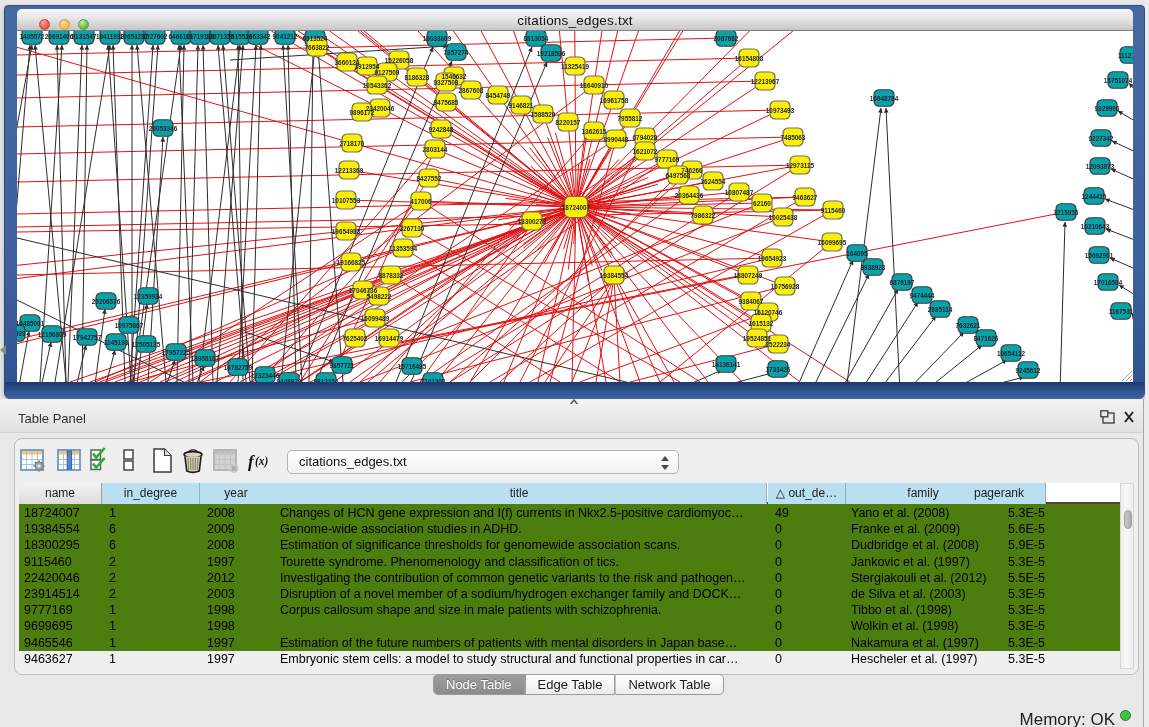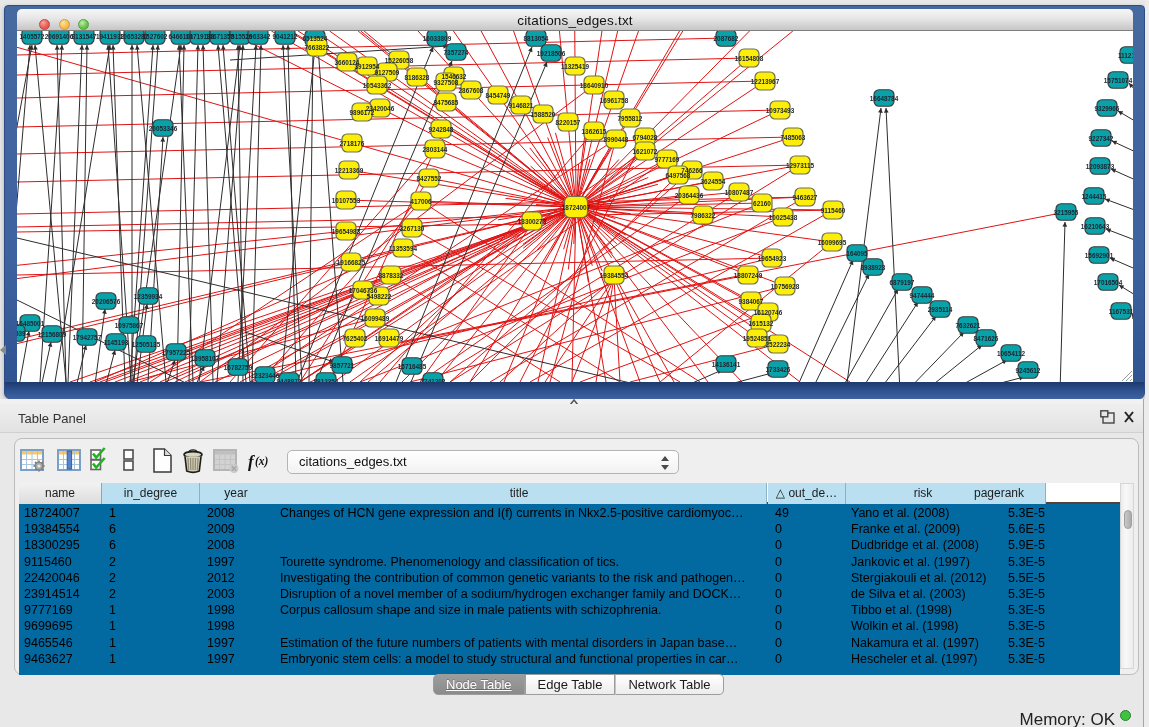--- a/index.html
+++ b/index.html
@@ -22,35 +22,35 @@
 
 
 #tp-head { position:absolute; left:0; top:404px; width:1143px; height:29px;
   background:linear-gradient(180deg,#efefef,#e2e2e2); border-bottom:1px solid #d0d0d0;}
 #tp-title { position:absolute; left:18px; top:7px; font-size:13px; color:#333; }
 #panel { position:absolute; left:14px; top:438px; width:1125px; height:237px;
   background:#efefef; border:1px solid #bcbcbc; border-radius:8px; }
 #combo { position:absolute; left:272px; top:11px; width:392px; height:24px;
   background:linear-gradient(180deg,#ffffff,#f2f2f2); border:1px solid #b4b4b4; border-radius:5px;
   font-size:13px; color:#111; line-height:22px; padding-left:11px; }
-#table { position:absolute; left:4px; top:44px; width:1101px; height:192px; background:#0369a1;padding-left:23px; }
+#table { position:absolute; left:4px; top:44px; width:1101px; height:168px; background:#4d7c0f;padding-left:23px; }
 .hc { position:absolute; top:0; height:21px; background:#b9dff0; font-size:12px; color:#1d1d1d;
   text-align:center; line-height:21px; border-right:1px solid #89b3c6; overflow:hidden;}
 #hdr { position:absolute; left:0; top:0; width:1101px; height:21px; border-bottom:2px solid #564138; background:#fff;}
 .rowtxt { position:absolute; font-size:12.5px; color:#000; white-space:pre; }
 #scroll { position:absolute; left:1105px; top:44px; width:14px; height:186px;
   background:linear-gradient(90deg,#ececec,#f8f8f8 40%,#ececec); border:1px solid #d6d6d6;}
 #thumb { position:absolute; left:2.5px; top:26px; width:8px; height:19px; border-radius:4px;
   background:linear-gradient(90deg,#c9c9c9,#ababab); border:0.5px solid #9f9f9f;}
 
 #segs { position:absolute; left:433px; top:674px; height:21px; display:flex; }
 .seg { height:21px; font-size:13px; line-height:20px; padding:0 12px;
   background:linear-gradient(180deg,#ffffff,#ececec); border:1px solid #9c9c9c; border-left:1px solid #c4c4c4;
   color:#1a1a1a; }
-.seg.first { border-left:1px solid #9c9c9c; border-radius:5px 0 0 5px;text-decoration:underline; }
+.seg.first { border-left:1px solid #9c9c9c; border-radius:5px 0 0 5px; }
 .seg.sel + .seg { border-left:1px solid #9c9c9c; }
 .seg.last { border-radius:0 5px 5px 0; }
 .seg.sel { background:linear-gradient(180deg,#9d9d9d,#8b8b8b); color:#fdfdfd;
   text-shadow:0 -1px 0 rgba(0,0,0,.25); }
 #mem { position:absolute; right:34px; top:710px; font-size:17px; color:#222; }
 #memdot { position:absolute; left:1120px; top:710px; width:11px; height:11px; border-radius:50%;
   background:#3dc43d; border:1px solid #2c7d2c; }
 #rightedge { position:absolute; left:1145px; top:0; width:4px; height:727px; background:#ececec; }
 #rightline { position:absolute; left:1143px; top:399px; width:2px; height:328px; background:#ececec; border-left:1px solid #a6a6a6; }
 #lefttick { position:absolute; left:0px; top:345px; width:0; height:0;
@@ -852,39 +852,41 @@
         <path d="M5 15 L9 10 L1 10 Z" fill="#4a4a4a"></path>
     </svg>
   </div>
   <div id="table">
     <div id="hdr">
         <div class="hc" style="left:0px;width:83px;background:linear-gradient(180deg,#f2f2f2,#dcdcdc);border-right:1px solid #9f9f9f;">name</div>
         <div class="hc" style="left:83px;width:98px;">in_degree</div>
         <div class="hc" style="left:181px;width:73px;">year</div>
         <div class="hc" style="left:253px;width:495px;">title</div>
         <div class="hc" style="left:749px;width:78px;">△ out_de…</div>
-        <div class="hc" style="left:827px;width:155px;">risk</div>
+        <div class="hc" style="left:827px;width:155px;">family</div>
         <div class="hc" style="left:934px;width:93px;">pagerank</div>
       </div>
     <div class="rowtxt" style="left:5px;top:23.0px">18724007</div>
       <div class="rowtxt" style="left:90px;top:23.0px">1</div>
       <div class="rowtxt" style="left:188px;top:23.0px">2008</div>
       <div class="rowtxt" style="left:261px;top:23.0px">Changes of HCN gene expression and I(f) currents in Nkx2.5-positive cardiomyoc…</div>
       <div class="rowtxt" style="left:756px;top:23.0px">49</div>
       <div class="rowtxt" style="left:832px;top:23.0px">Yano et al. (2008)</div>
       <div class="rowtxt" style="left:989px;top:23.0px">5.3E-5</div>
       <div class="rowtxt" style="left:5px;top:39.2px">19384554</div>
       <div class="rowtxt" style="left:90px;top:39.2px">6</div>
       <div class="rowtxt" style="left:188px;top:39.2px">2009</div>
+      <div class="rowtxt" style="left:261px;top:39.2px">Genome-wide association studies in ADHD.</div>
       <div class="rowtxt" style="left:756px;top:39.2px">0</div>
       <div class="rowtxt" style="left:832px;top:39.2px">Franke et al. (2009)</div>
       <div class="rowtxt" style="left:989px;top:39.2px">5.6E-5</div>
       <div class="rowtxt" style="left:5px;top:55.4px">18300295</div>
       <div class="rowtxt" style="left:90px;top:55.4px">6</div>
       <div class="rowtxt" style="left:188px;top:55.4px">2008</div>
+      <div class="rowtxt" style="left:261px;top:55.4px">Estimation of significance thresholds for genomewide association scans.</div>
       <div class="rowtxt" style="left:756px;top:55.4px">0</div>
       <div class="rowtxt" style="left:832px;top:55.4px">Dudbridge et al. (2008)</div>
       <div class="rowtxt" style="left:989px;top:55.4px">5.9E-5</div>
       <div class="rowtxt" style="left:5px;top:71.6px">9115460</div>
       <div class="rowtxt" style="left:90px;top:71.6px">2</div>
       <div class="rowtxt" style="left:188px;top:71.6px">1997</div>
       <div class="rowtxt" style="left:261px;top:71.6px">Tourette syndrome. Phenomenology and classification of tics.</div>
       <div class="rowtxt" style="left:756px;top:71.6px">0</div>
       <div class="rowtxt" style="left:832px;top:71.6px">Jankovic et al. (1997)</div>
       <div class="rowtxt" style="left:989px;top:71.6px">5.3E-5</div>

